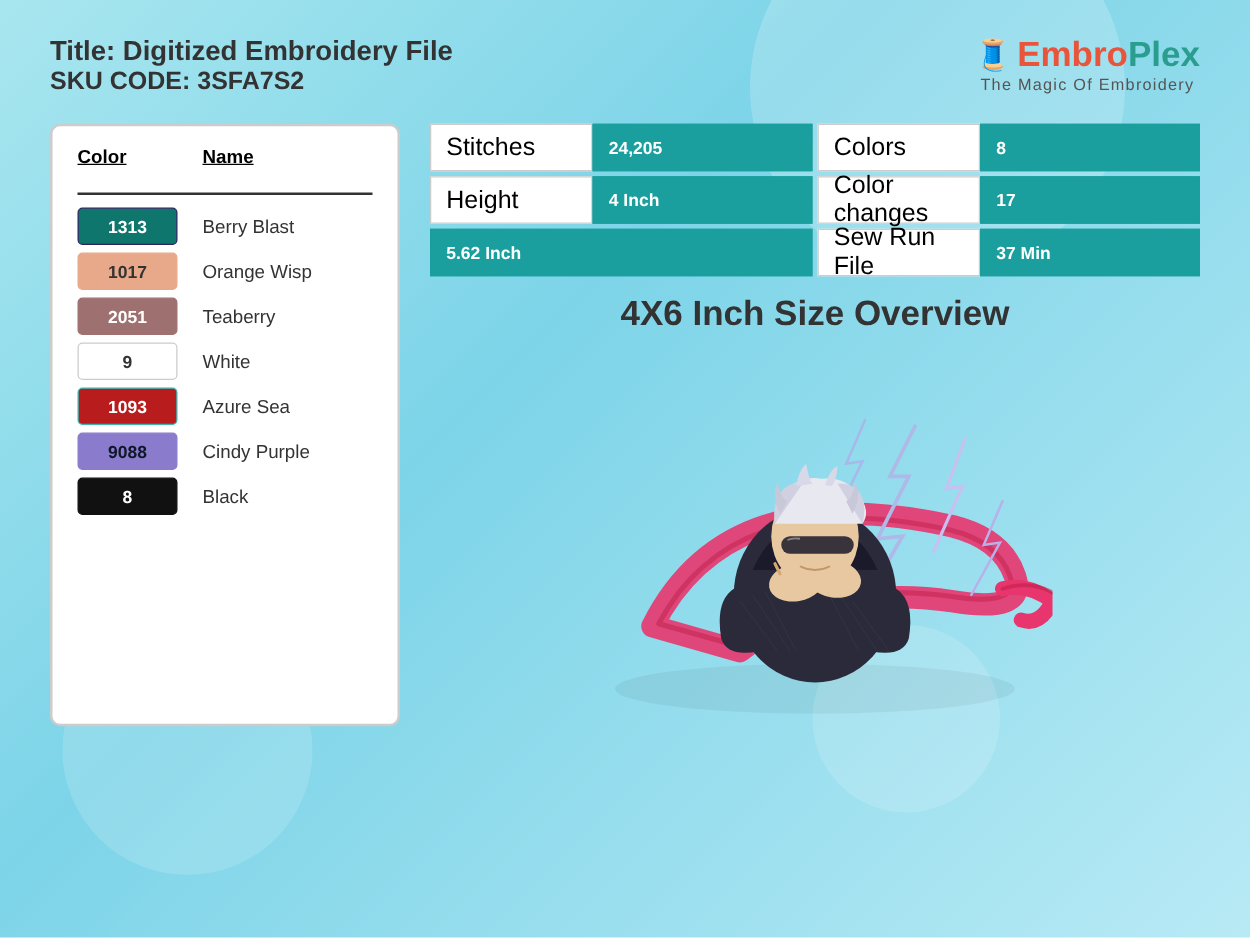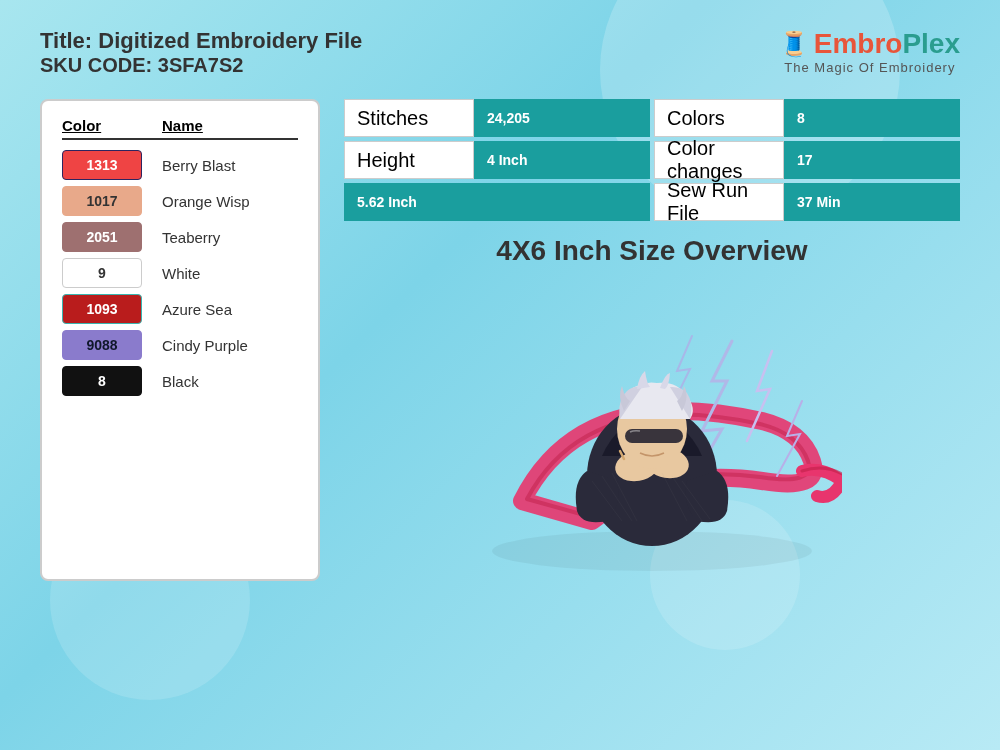--- a/index.html
+++ b/index.html
@@ -105,21 +105,21 @@
       border-radius: 8px;
       padding: 16px 20px;
       width: 280px;
       flex-shrink: 0;
     }
     .color-table-header {
       display: flex;
       gap: 20px;
       margin-bottom: 10px;
       border-bottom: 2px solid #333;
-      padding-bottom: 4px;
+      padding-bottom: 20px;
     }
     .color-table-header .col-color {
       width: 80px;
       font-weight: bold;
       text-decoration: underline;
       font-size: 15px;
     }
     .color-table-header .col-name {
       font-weight: bold;
       text-decoration: underline;
@@ -248,21 +248,21 @@
 
   <div class="content">
 
     <div class="color-table-wrapper">
       <div class="color-table-header">
         <div class="col-color">Color</div>
         <div class="col-name">Name</div>
       </div>
       <div id="color-rows-container">
           <div class="color-row">
-    <div class="color-swatch" style="background:#ef4444; color:#ffffff; border-color:#2d2560">
+    <div class="color-swatch" style="background:#0f766e; color:#ffffff; border-color:#2d2560">
       1313
     </div>
     <div class="color-name-cell">Berry Blast</div>
   </div>
           <div class="color-row">
     <div class="color-swatch" style="background:#e8a98a; color:#333333; border-color:#e8a98a">
       1017
     </div>
     <div class="color-name-cell">Orange Wisp</div>
   </div>

